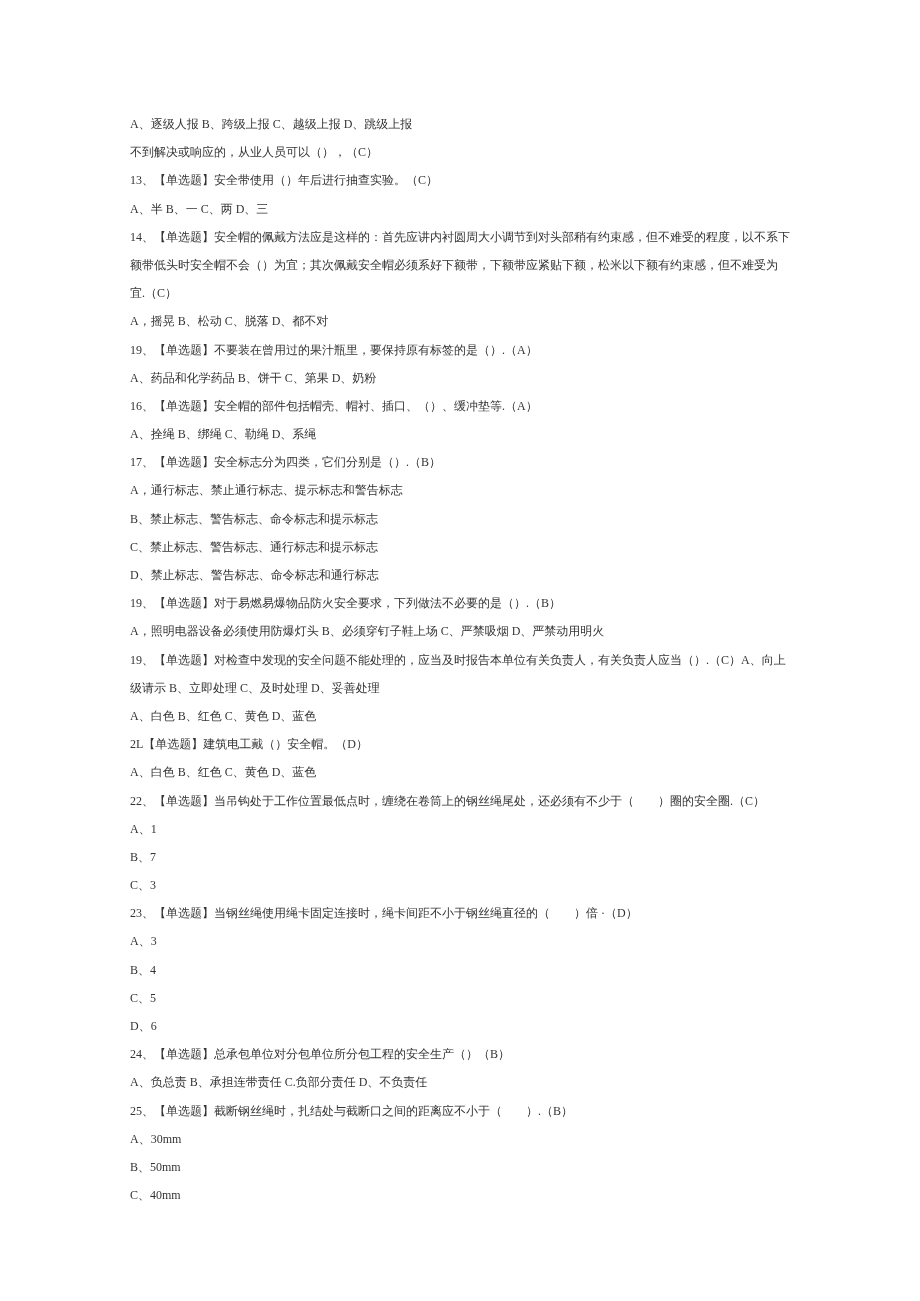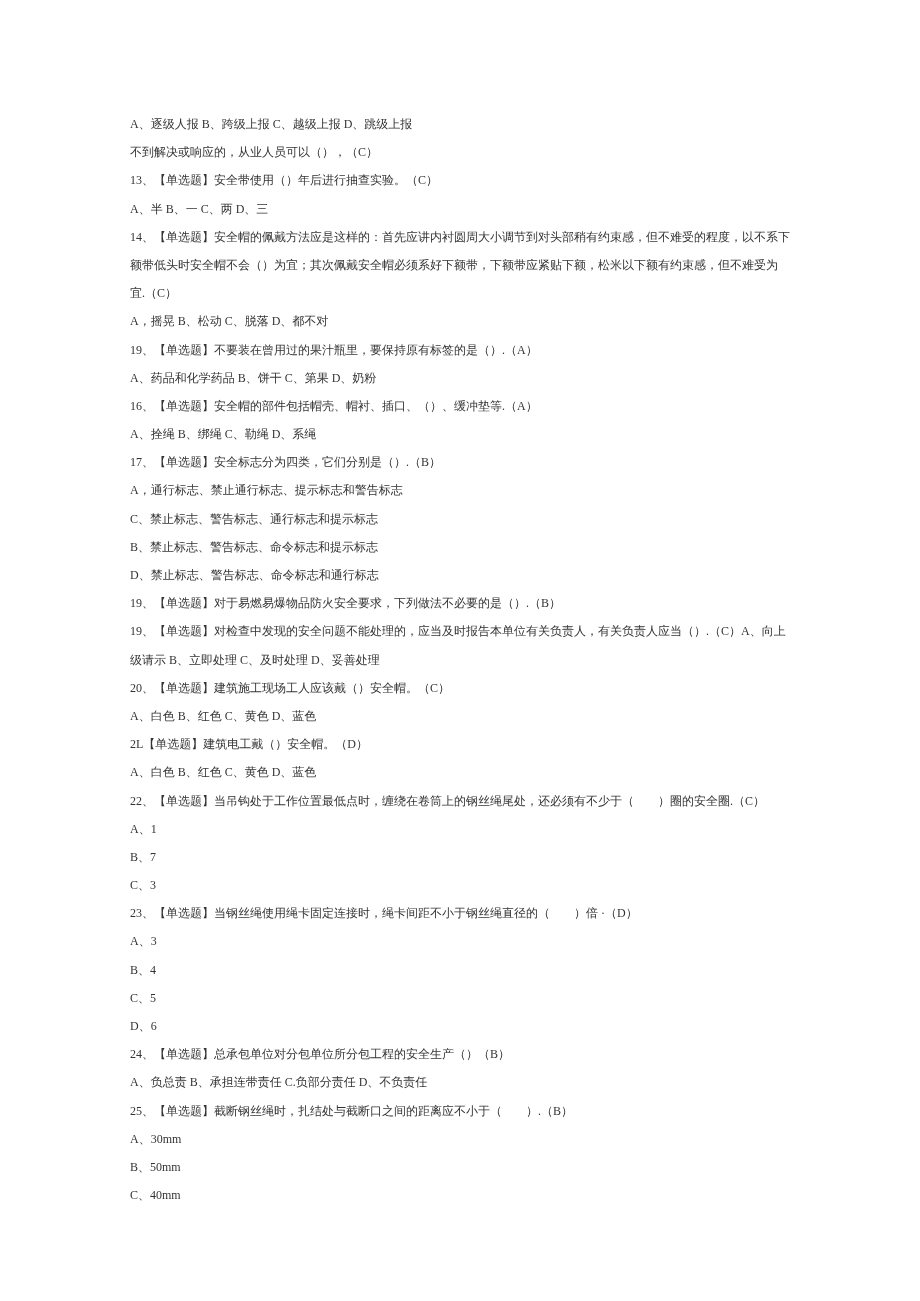--- a/index.html
+++ b/index.html
@@ -30,26 +30,26 @@
     <div class="line">13、【单选题】安全带使用（）年后进行抽查实验。（C）</div>
     <div class="line">A、半 B、一 C、两 D、三</div>
     <div class="line">14、【单选题】安全帽的佩戴方法应是这样的：首先应讲内衬圆周大小调节到对头部稍有约束感，但不难受的程度，以不系下额带低头时安全帽不会（）为宜；其次佩戴安全帽必须系好下额带，下额带应紧贴下额，松米以下额有约束感，但不难受为宜.（C）</div>
     <div class="line">A，摇晃 B、松动 C、脱落 D、都不对</div>
     <div class="line">19、【单选题】不要装在曾用过的果汁瓶里，要保持原有标签的是（）.（A）</div>
     <div class="line">A、药品和化学药品 B、饼干 C、第果 D、奶粉</div>
     <div class="line">16、【单选题】安全帽的部件包括帽壳、帽衬、插口、（）、缓冲垫等.（A）</div>
     <div class="line">A、拴绳 B、绑绳 C、勒绳 D、系绳</div>
     <div class="line">17、【单选题】安全标志分为四类，它们分别是（）.（B）</div>
     <div class="line">A，通行标志、禁止通行标志、提示标志和警告标志</div>
+    <div class="line">B、禁止标志、警告标志、命令标志和提示标志</div>
     <div class="line">C、禁止标志、警告标志、通行标志和提示标志</div>
-    <div class="line">B、禁止标志、警告标志、命令标志和提示标志</div>
     <div class="line">D、禁止标志、警告标志、命令标志和通行标志</div>
     <div class="line">19、【单选题】对于易燃易爆物品防火安全要求，下列做法不必要的是（）.（B）</div>
+    <div class="line">A，照明电器设备必须使用防爆灯头 B、必须穿钉子鞋上场 C、严禁吸烟 D、严禁动用明火</div>
     <div class="line">19、【单选题】对检查中发现的安全问题不能处理的，应当及时报告本单位有关负责人，有关负责人应当（）.（C）A、向上级请示 B、立即处理 C、及时处理 D、妥善处理</div>
-    <div class="line">20、【单选题】建筑施工现场工人应该戴（）安全帽。（C）</div>
     <div class="line">A、白色 B、红色 C、黄色 D、蓝色</div>
     <div class="line">2L【单选题】建筑电工戴（）安全帽。（D）</div>
     <div class="line">A、白色 B、红色 C、黄色 D、蓝色</div>
     <div class="line">22、【单选题】当吊钩处于工作位置最低点时，缠绕在卷筒上的钢丝绳尾处，还必须有不少于（　　）圈的安全圈.（C）</div>
     <div class="line">A、1</div>
     <div class="line">B、7</div>
     <div class="line">C、3</div>
     <div class="line">23、【单选题】当钢丝绳使用绳卡固定连接时，绳卡间距不小于钢丝绳直径的（　　）倍 ·（D）</div>
     <div class="line">A、3</div>
     <div class="line">B、4</div>

